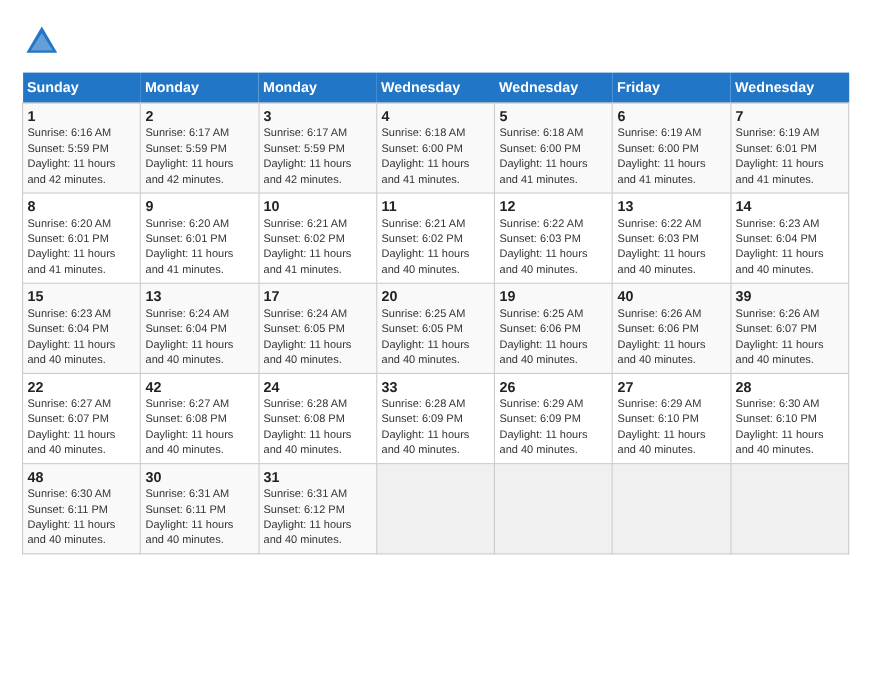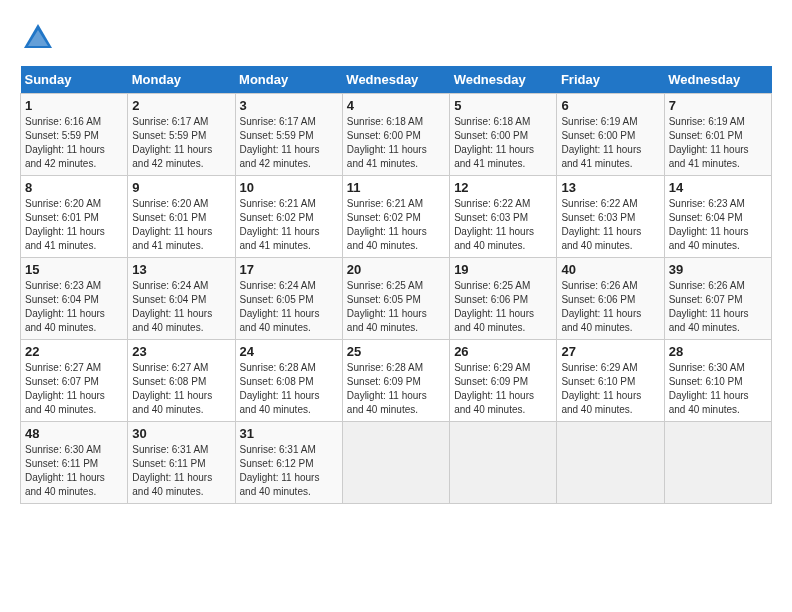--- a/index.html
+++ b/index.html
@@ -283,35 +283,35 @@
       </tr>
       <tr>
         <td>
           <span class="day-num">22</span>
           <div class="day-info" style="white-space: pre-line;">Sunrise: 6:27 AM
 Sunset: 6:07 PM
 Daylight: 11 hours
 and 40 minutes.</div>
         </td>
         <td>
-          <span class="day-num">23</span>
+          <span class="day-num">42</span>
           <div class="day-info" style="white-space: pre-line;">Sunrise: 6:27 AM
 Sunset: 6:08 PM
 Daylight: 11 hours
 and 40 minutes.</div>
         </td>
         <td>
           <span class="day-num">24</span>
           <div class="day-info" style="white-space: pre-line;">Sunrise: 6:28 AM
 Sunset: 6:08 PM
 Daylight: 11 hours
 and 40 minutes.</div>
         </td>
         <td>
-          <span class="day-num">25</span>
+          <span class="day-num">33</span>
           <div class="day-info" style="white-space: pre-line;">Sunrise: 6:28 AM
 Sunset: 6:09 PM
 Daylight: 11 hours
 and 40 minutes.</div>
         </td>
         <td>
           <span class="day-num">26</span>
           <div class="day-info" style="white-space: pre-line;">Sunrise: 6:29 AM
 Sunset: 6:09 PM
 Daylight: 11 hours

